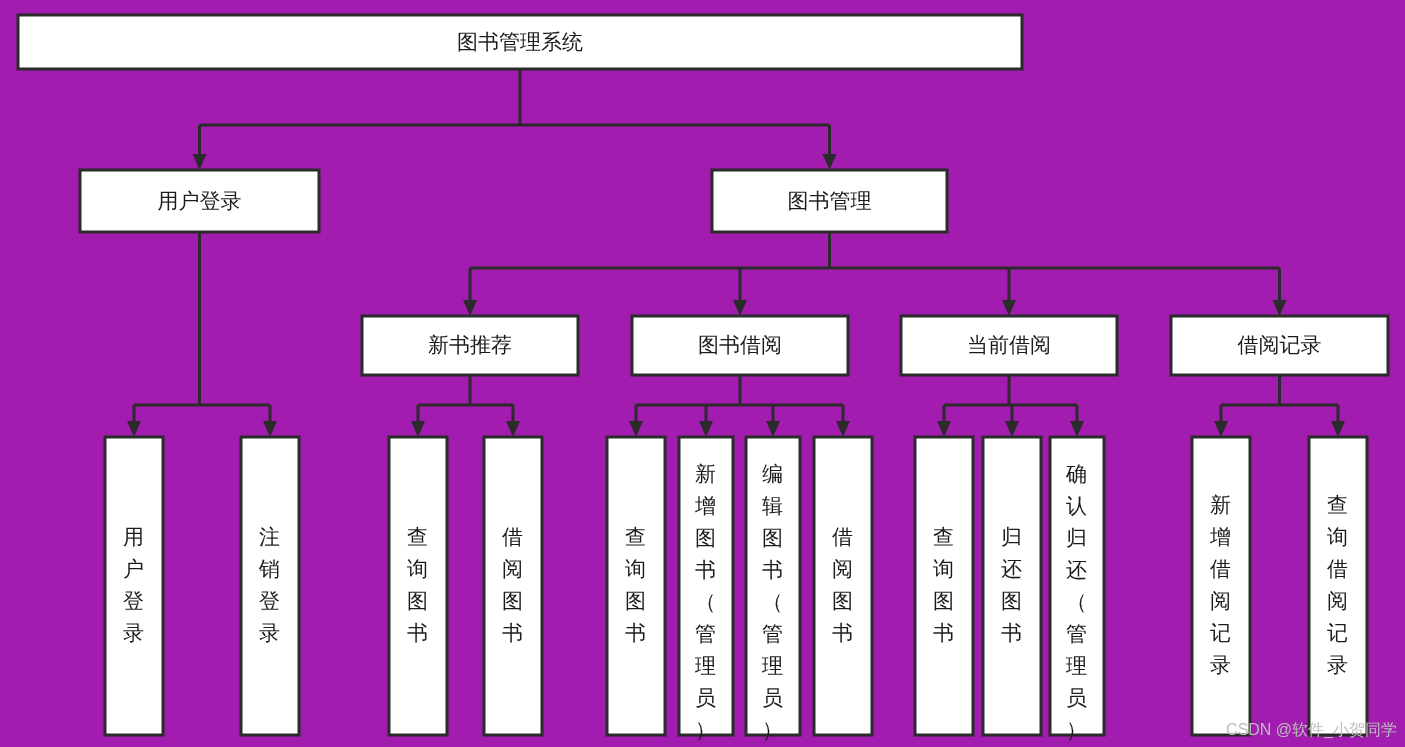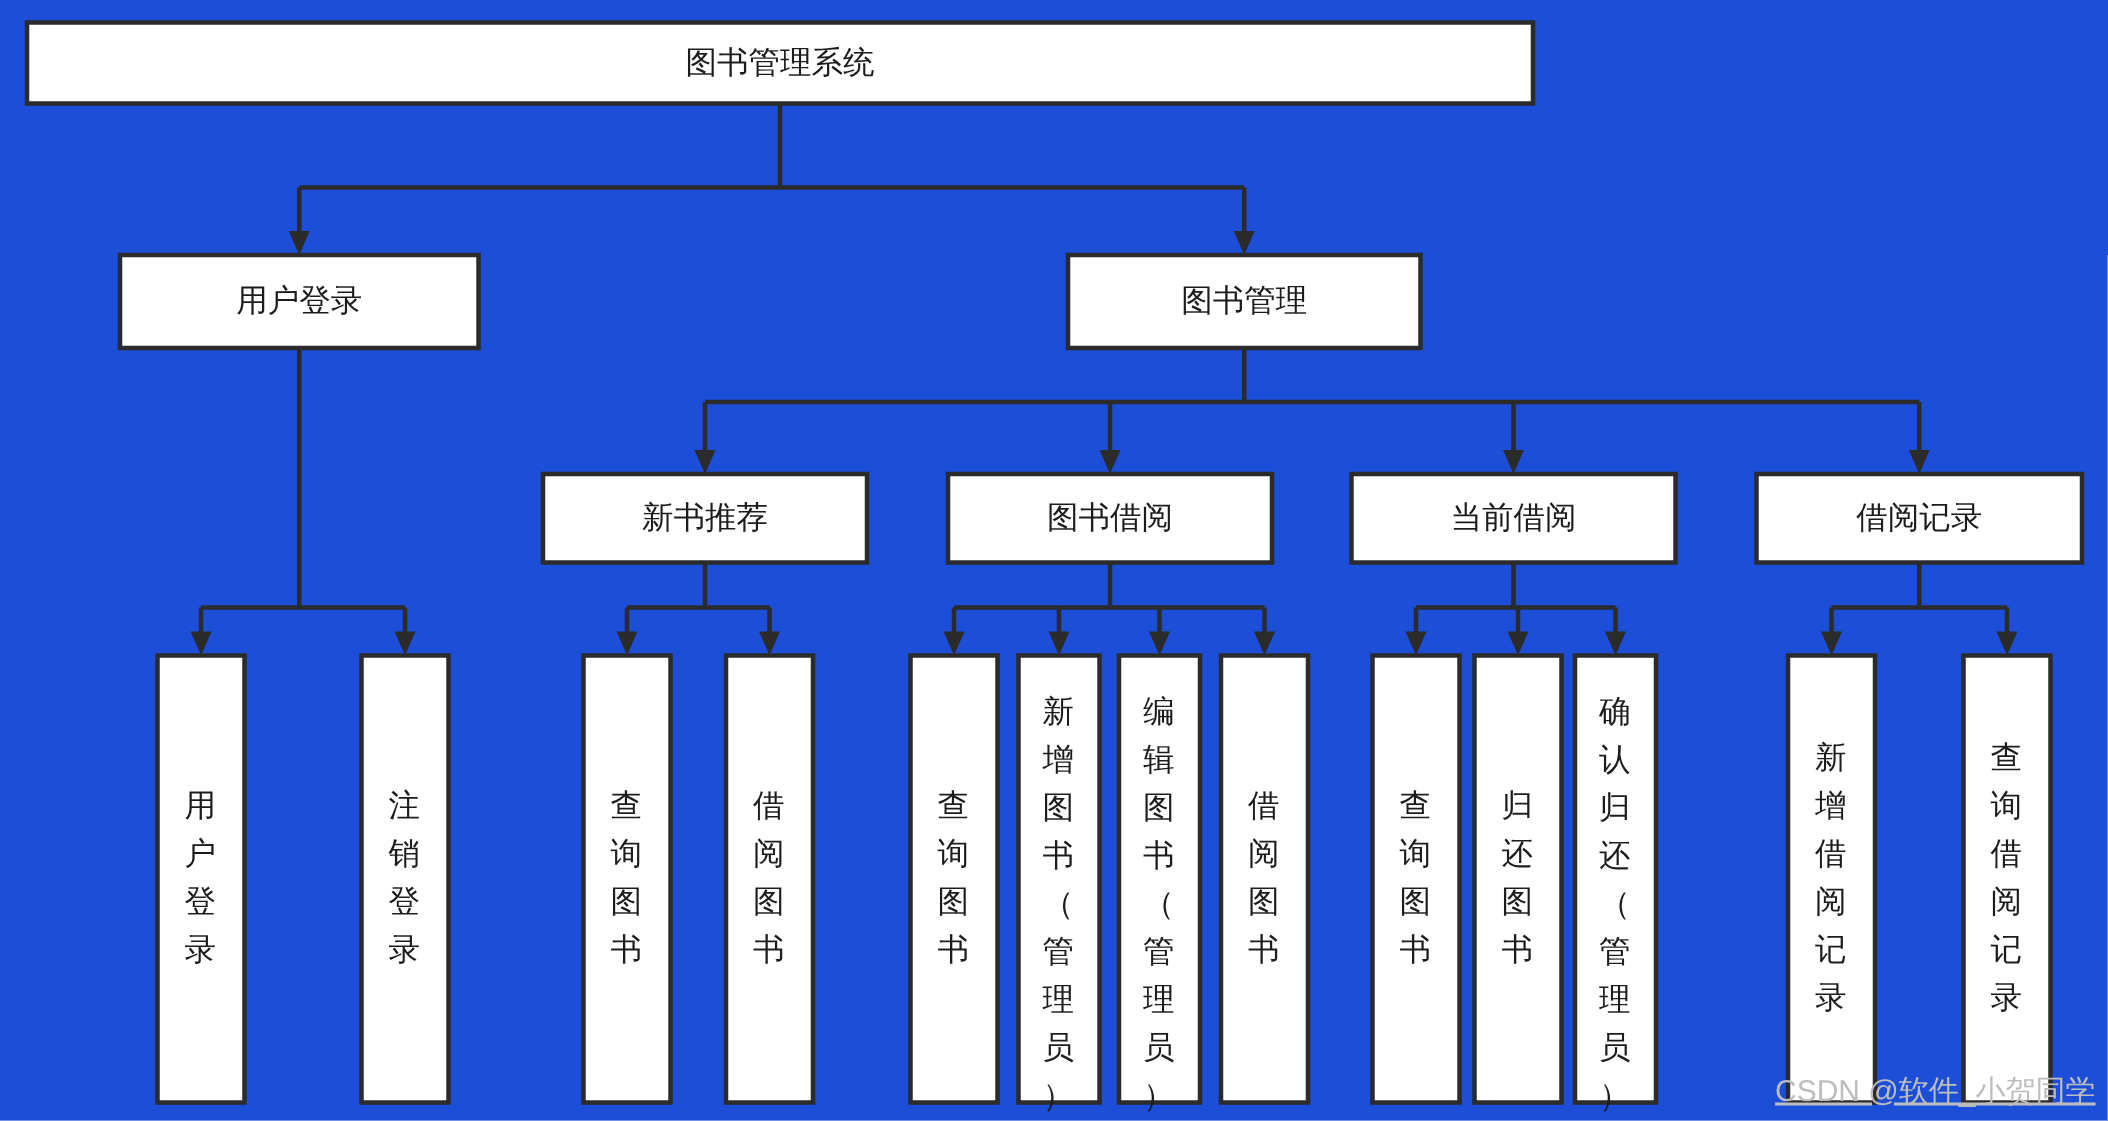--- a/index.html
+++ b/index.html
@@ -10,21 +10,21 @@
   body {
     width: 1405px;
     height: 747px;
     font-family: "Liberation Sans", "DejaVu Sans", sans-serif;
     overflow: hidden;
   }
   #diagram-root {
     position: relative;
     width: 1405px;
     height: 747px;
-    background: #1d4ed8;
+    background: #a21caf;
   }
   svg#flow {
     position: absolute;
     left: 0;
     top: 0;
     width: 1405px;
     height: 747px;
   }
   .node-rect {
     fill: #ffffff;
@@ -48,26 +48,25 @@
     dominant-baseline: middle;
   }
   .node-label.vertical {
     font-size: 21px;
     letter-spacing: 1px;
   }
   .watermark {
     position: absolute;
     right: 8px;
     bottom: 6px;
-    font-size: 20px;
+    font-size: 16px;
     color: #bdbdbd;
     font-family: "Liberation Sans", "DejaVu Sans", sans-serif;
     white-space: nowrap;
     user-select: none;
-    text-decoration: underline;
   }
 </style>
 </head>
 <body>
 
 <div id="diagram-root">
   <svg id="flow" viewBox="0 0 1405 747">
     <g id="connectors">
         <polyline points="520,69 520,125" class="conn"></polyline>
         <polyline points="199.5,125 829.5,125" class="conn"></polyline>

